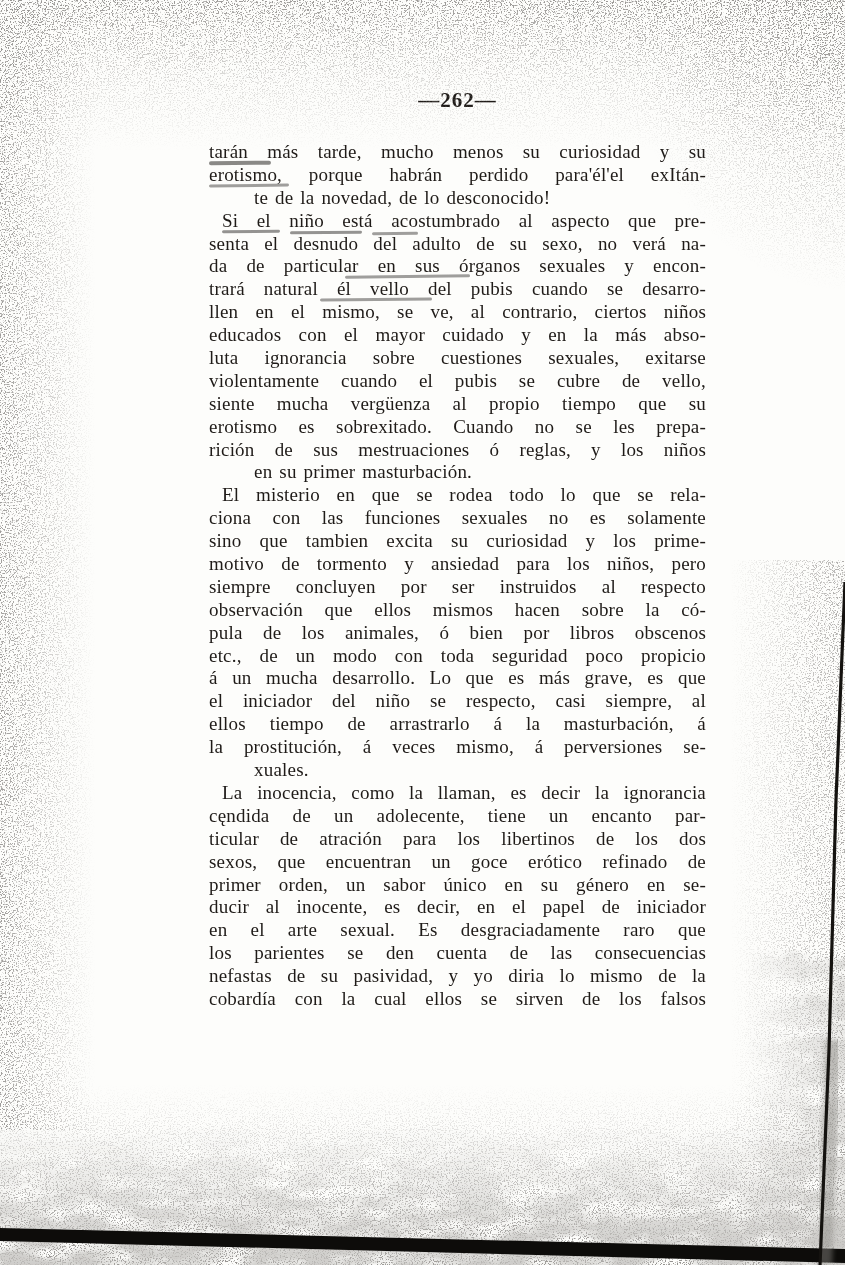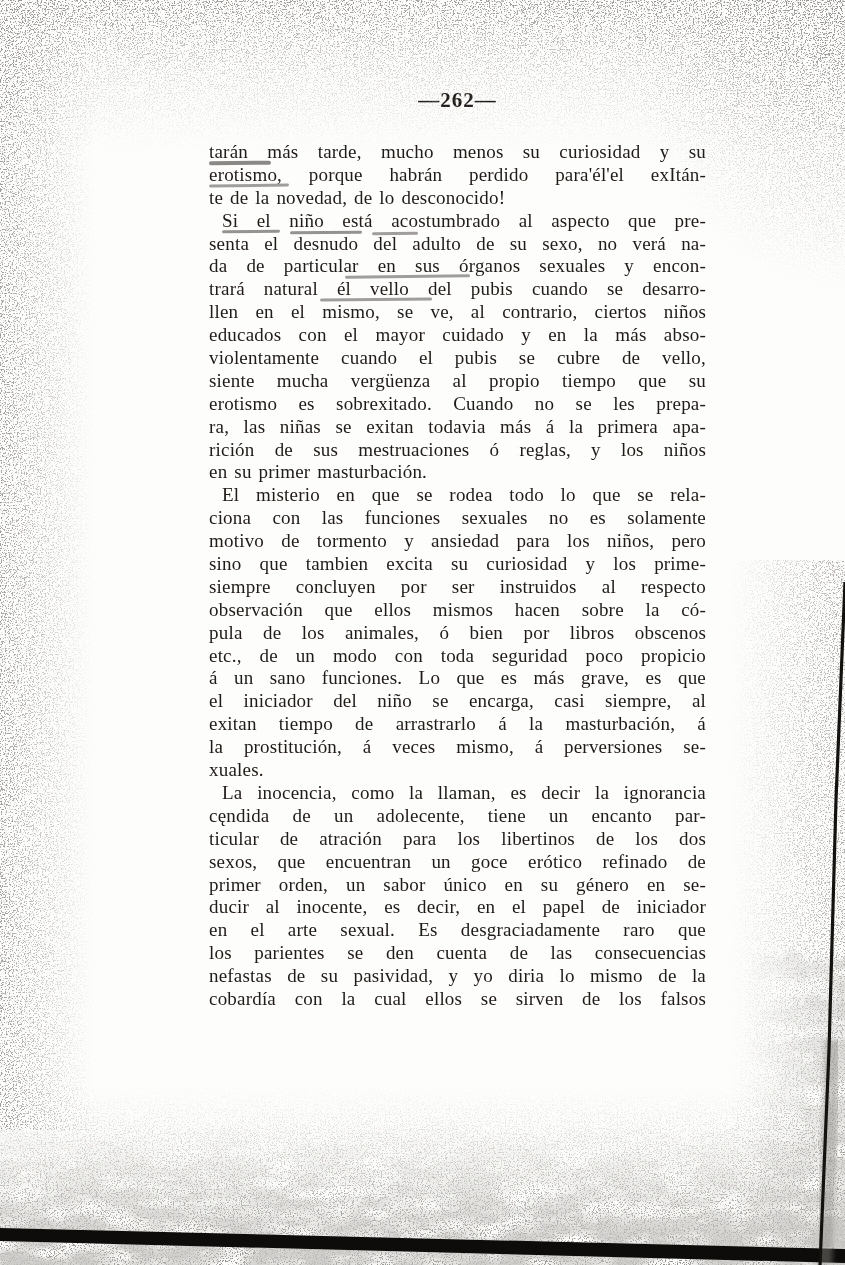--- a/index.html
+++ b/index.html
@@ -18,21 +18,21 @@
     position:absolute;left:209px;top:141px;width:497px;
     font-size:19px;line-height:22.9px;color:#1f1b18;
     z-index:2;letter-spacing:0.2px;word-spacing:2px;
   }
   .para{margin:0;}
   .line{
     white-space:nowrap;overflow:hidden;
     text-align:justify;text-align-last:justify;
     height:22.9px;
   }
-  .line.last{text-align-last:left;}
+  .line.last{text-align-last:left;margin-left:45px;}
   .line.indent{text-indent:13px;}
   .smudge{
     position:absolute;background:#2c2a27;opacity:.55;z-index:2;
     border-radius:2px;transform:rotate(-0.6deg);
   }
   .artifacts{position:absolute;top:0;left:0;z-index:3;pointer-events:none;}
 </style>
 </head>
 <body>
 
@@ -46,39 +46,39 @@
         <div class="line">erotismo, porque habrán perdido para'él'el exItán-</div>
         <div class="line last">te de la novedad, de lo desconocido!</div>
       </div>
       <div class="para">
         <div class="line indent">Si el niño está acostumbrado al aspecto que pre-</div>
         <div class="line">senta el desnudo del adulto de su sexo, no verá na-</div>
         <div class="line">da de particular en sus órganos sexuales y encon-</div>
         <div class="line">trará natural él vello del pubis cuando se desarro-</div>
         <div class="line">llen en el mismo, se ve, al contrario, ciertos niños</div>
         <div class="line">educados con el mayor cuidado y en la más abso-</div>
+        <div class="line">luta ignorancia sobre cuestiones sexuales, exitarse</div>
         <div class="line">violentamente cuando el pubis se cubre de vello,</div>
         <div class="line">siente mucha vergüenza al propio tiempo que su</div>
         <div class="line">erotismo es sobrexitado. Cuando no se les prepa-</div>
-        <div class="line">ra, las niñas se exitan todavia más á la primera apa-</div>
         <div class="line">rición de sus mestruaciones ó reglas, y los niños</div>
         <div class="line last">en su primer masturbación.</div>
       </div>
       <div class="para">
         <div class="line indent">El misterio en que se rodea todo lo que se rela-</div>
         <div class="line">ciona con las funciones sexuales no es solamente</div>
+        <div class="line">sino que tambien excita su curiosidad y los prime-</div>
         <div class="line">motivo de tormento y ansiedad para los niños, pero</div>
-        <div class="line">sino que tambien excita su curiosidad y los prime-</div>
         <div class="line">siempre concluyen por ser instruidos al respecto</div>
         <div class="line">observación que ellos mismos hacen sobre la có-</div>
         <div class="line">pula de los animales, ó bien por libros obscenos</div>
         <div class="line">etc., de un modo con toda seguridad poco propicio</div>
-        <div class="line">á un sano funciones. Lo que es más grave, es que</div>
-        <div class="line">el iniciador del niño se encarga, casi siempre, al</div>
-        <div class="line">exitan tiempo de arrastrarlo á la masturbación, á</div>
+        <div class="line">á un mucha desarrollo. Lo que es más grave, es que</div>
+        <div class="line">el iniciador del niño se respecto, casi siempre, al</div>
+        <div class="line">ellos tiempo de arrastrarlo á la masturbación, á</div>
         <div class="line">la prostitución, á veces mismo, á perversiones se-</div>
         <div class="line last">xuales.</div>
       </div>
       <div class="para">
         <div class="line indent">La inocencia, como la llaman, es decir la ignorancia</div>
         <div class="line">cęndida de un adolecente, tiene un encanto par-</div>
         <div class="line">ticular de atración para los libertinos de los dos</div>
         <div class="line">sexos, que encuentran un goce erótico refinado de</div>
         <div class="line">primer orden, un sabor único en su género en se-</div>
         <div class="line">ducir al inocente, es decir, en el papel de iniciador</div>

